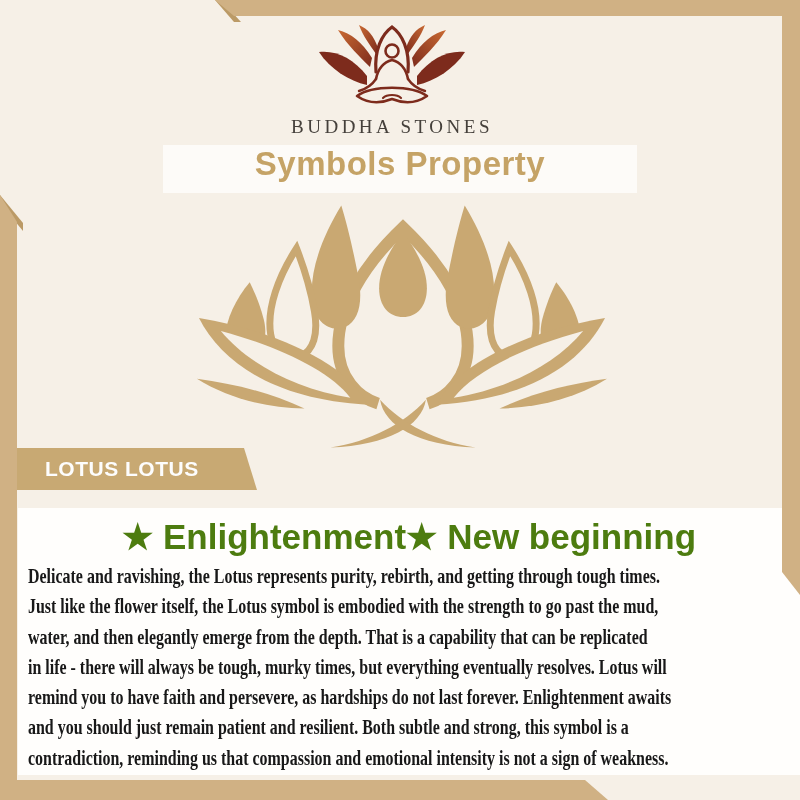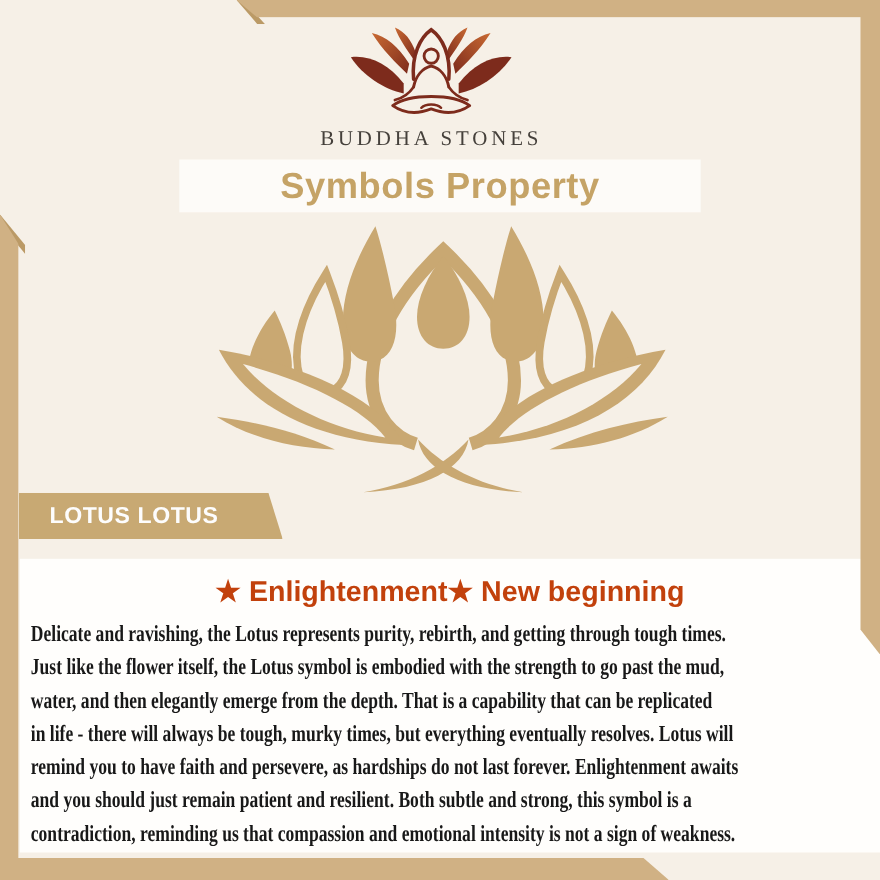--- a/index.html
+++ b/index.html
@@ -24,38 +24,38 @@
              clip-path:polygon(0 0,585px 0,100% 100%,0 100%);}
 
   
   .logo-block{position:absolute;top:24px;left:0;width:784px;text-align:center;}
   .logo-art{display:block;margin:0 auto;}
   .brand{margin-top:4px;font-family:"Liberation Serif",serif;font-size:19px;
          letter-spacing:3.5px;color:#45403b;font-weight:400;}
 
   
   .title-band{position:absolute;left:163px;top:145px;width:474px;height:48px;
-              background:#fdfbf8;display:flex;align-items:center;justify-content:center;}
+              background:#fdfbf8;display:flex;justify-content:center;}
   .title-band span{font-size:33px;font-weight:bold;color:#c5a366;letter-spacing:0.5px;}
 
   
   .lotus{position:absolute;left:193px;top:202px;z-index:2;}
 
   
   .ribbon{position:absolute;left:17px;top:448px;width:240px;height:42px;
           background:#c8a973;z-index:6;display:flex;align-items:center;
           clip-path:polygon(0 0,calc(100% - 13px) 0,100% 100%,0 100%);}
   .ribbon span{color:#fdfdfd;font-size:21px;font-weight:600;letter-spacing:0.5px;
                padding-left:28px;}
 
   
   .content-box{position:absolute;left:18px;top:508px;width:782px;height:267px;
                background:#fffefc;z-index:3;overflow:hidden;}
-  .content-heading{margin:11px 0 0;text-align:center;font-size:26px;font-weight:bold;
-               color:#c2410c;line-height:36px;}
+  .content-heading{margin:11px 0 0;text-align:center;font-size:35px;font-weight:bold;
+               color:#4d7c0f;line-height:36px;}
   .para{margin:6px 0 0 10px;font-family:Liberation Serif, serif;}
   .para-line{white-space:nowrap;font-size:21px;font-weight:bold;color:#181818;
              line-height:30.3px;transform:scaleX(0.76);transform-origin:left center;}
 </style>
 </head>
 <body>
 
 <div class="strip strip-top"></div>
 <div class="strip-top-shadow"></div>
 <div class="strip strip-right"></div>

